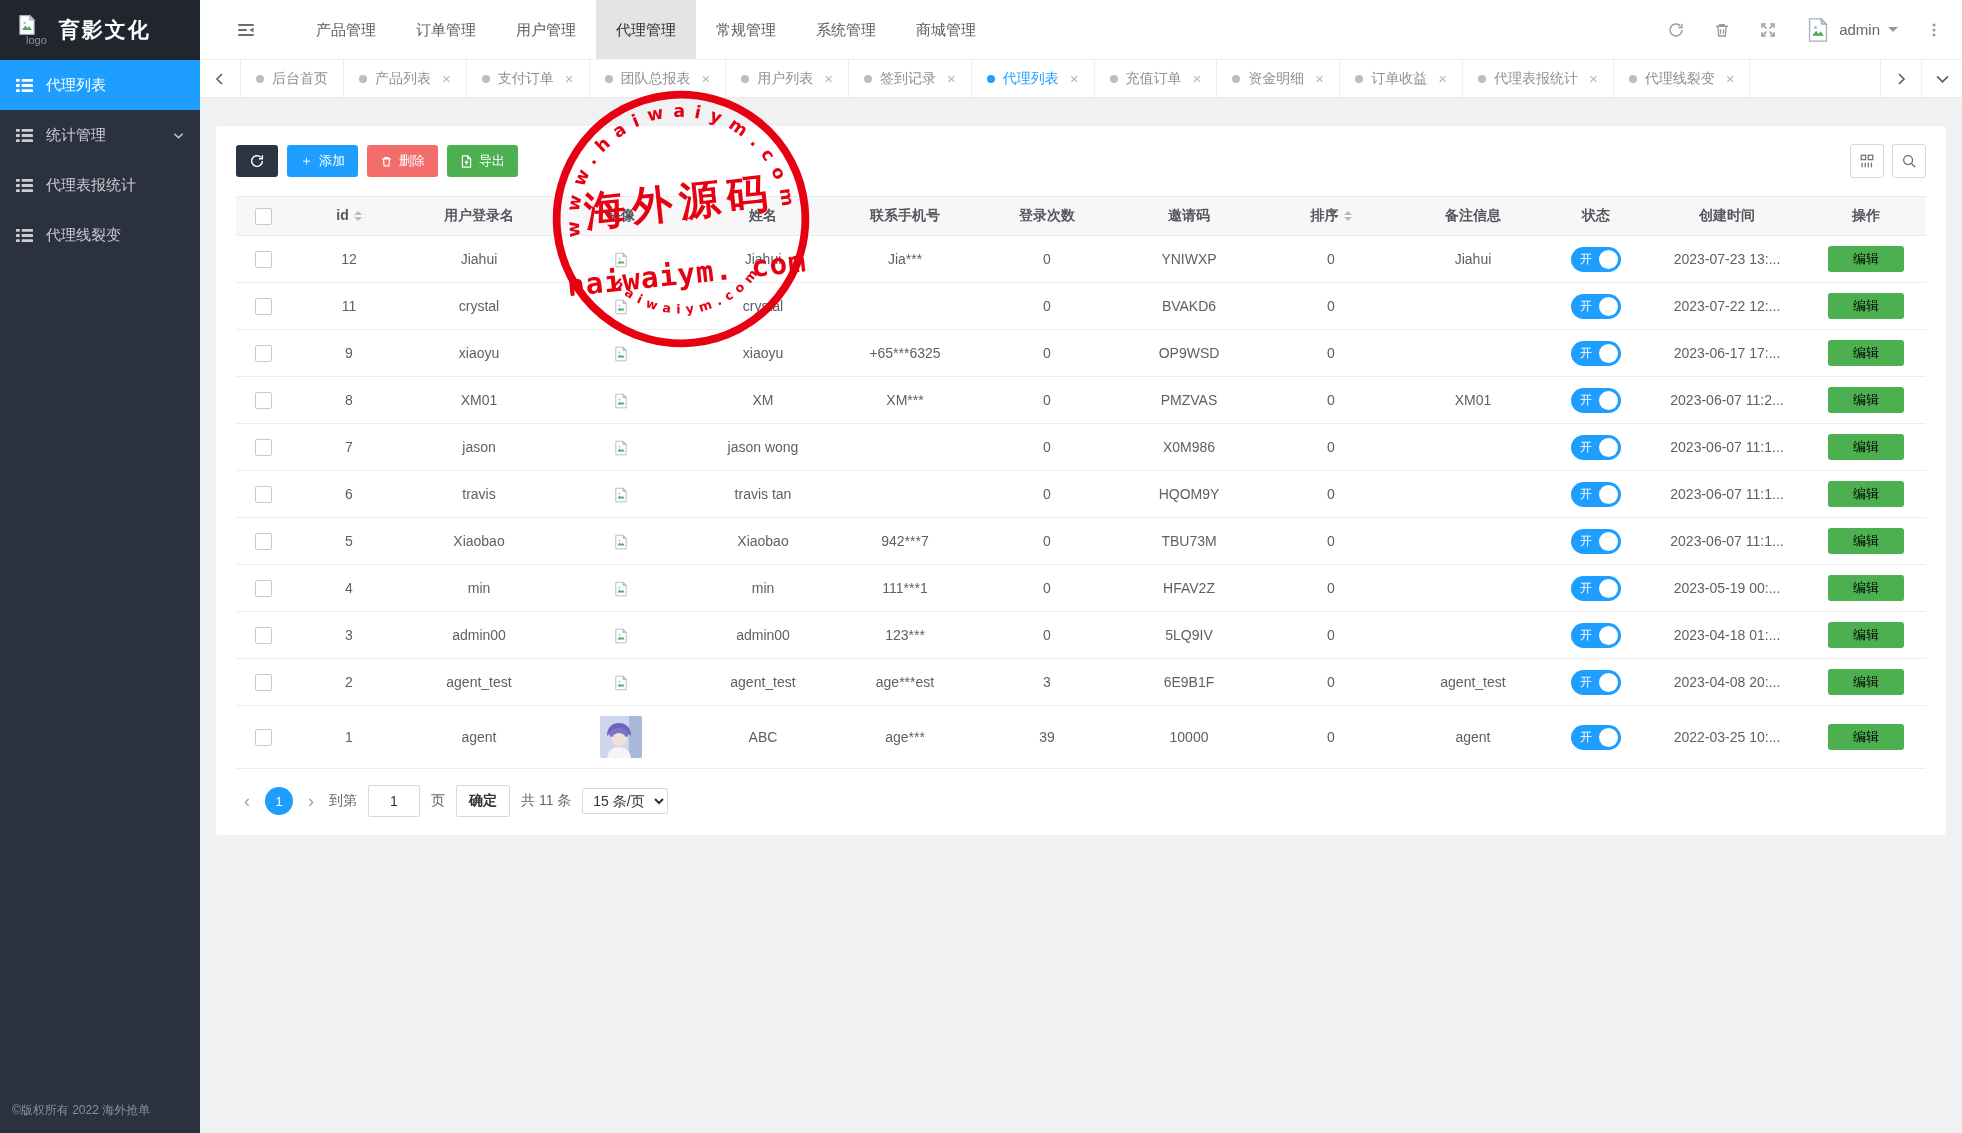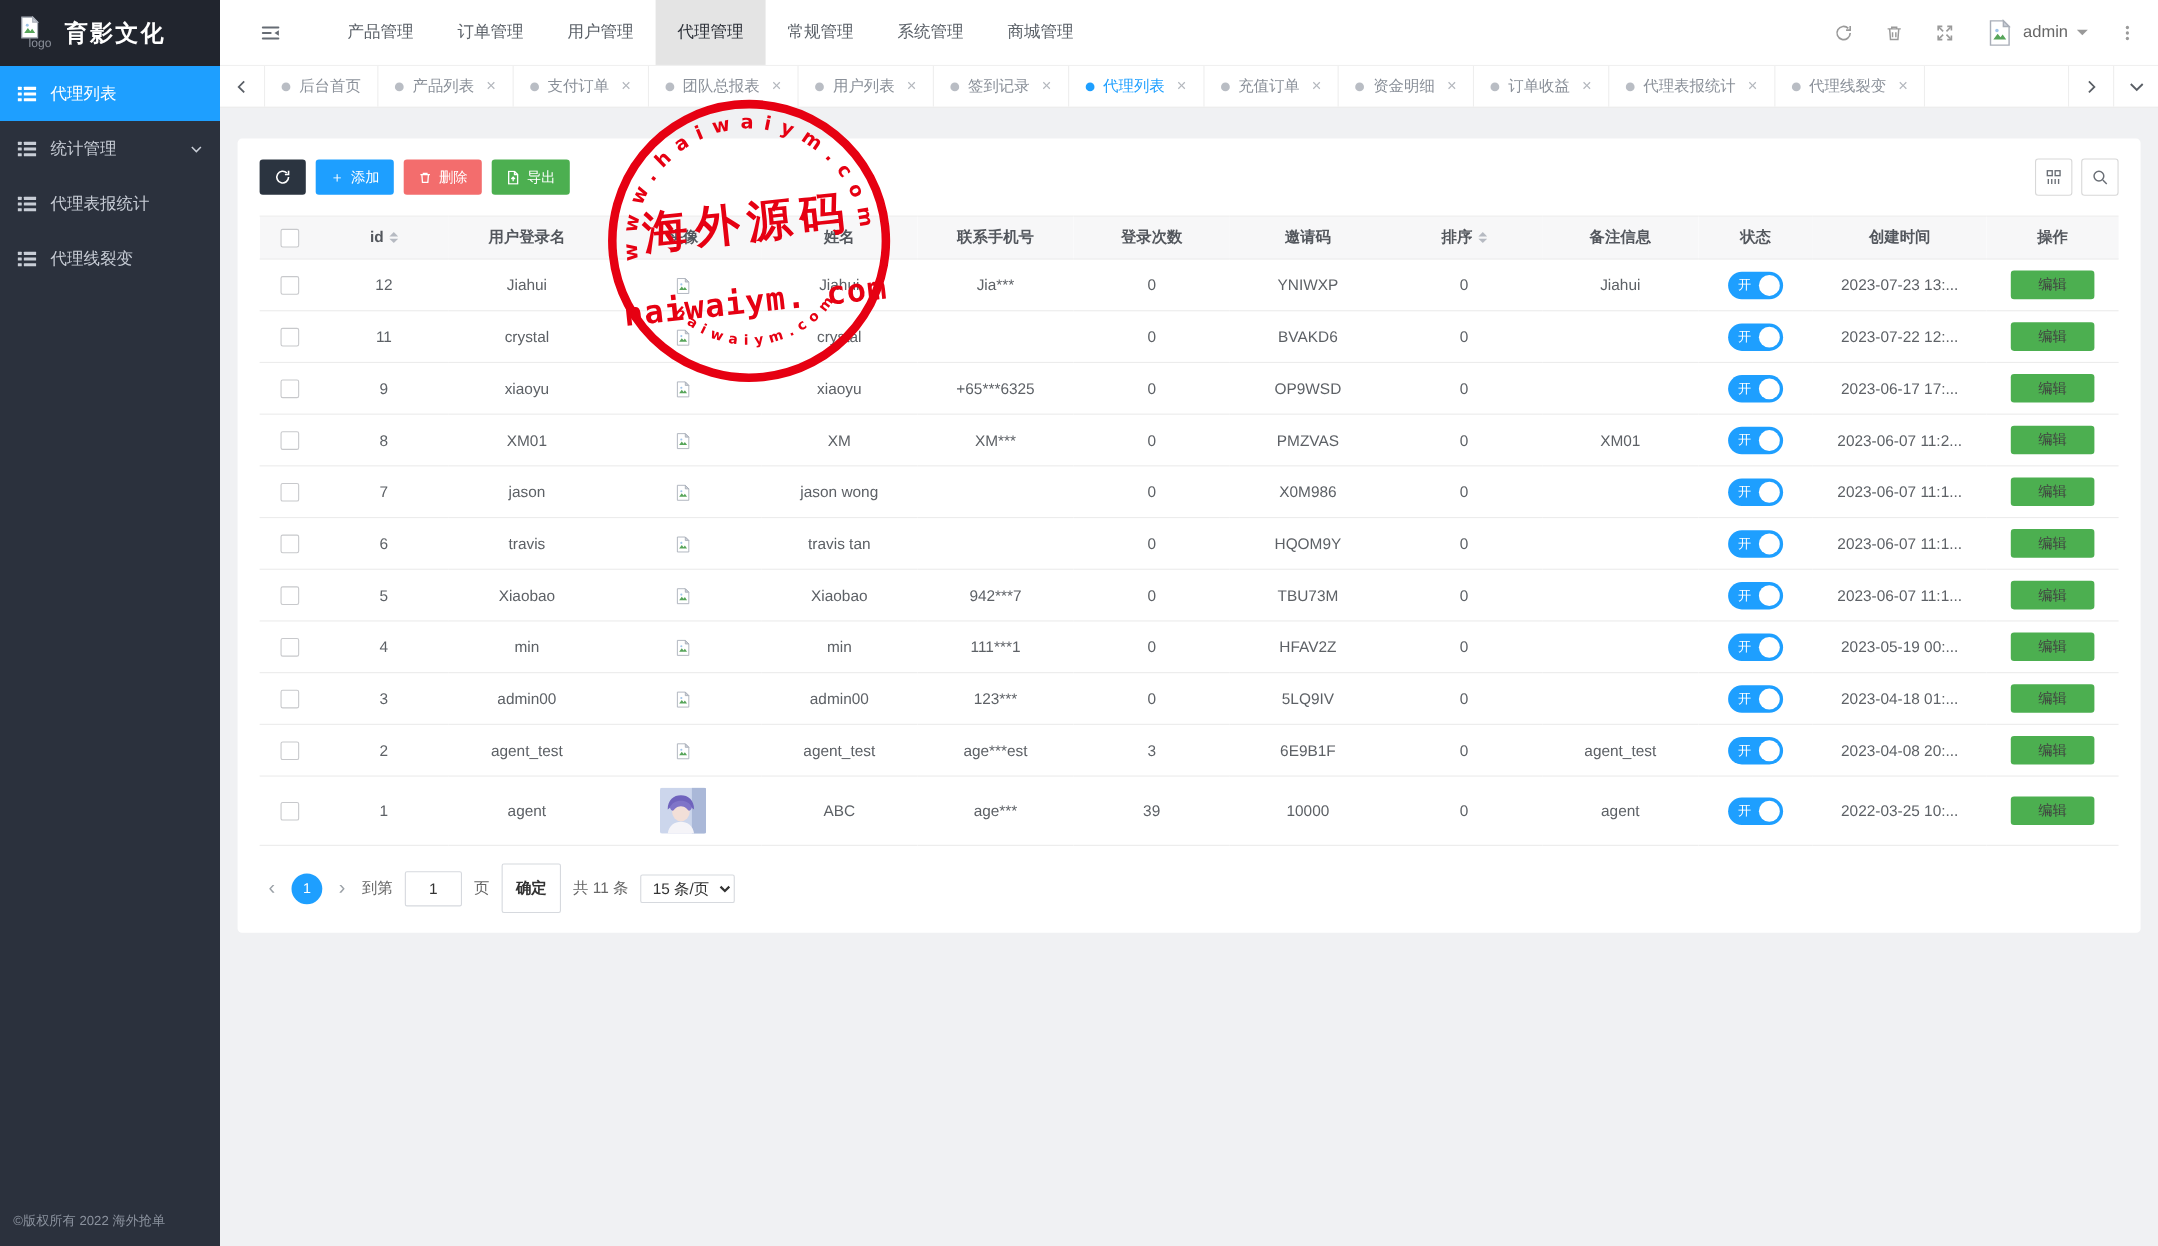--- a/index.html
+++ b/index.html
@@ -66,32 +66,32 @@
   .cbx{display:inline-block;width:15px;height:15px;border:1px solid #c8c9cc;border-radius:2px;
        background:#fff;vertical-align:middle;cursor:pointer;}
   .sort{display:inline-flex;flex-direction:column;margin-left:5px;vertical-align:middle;}
   .sort i{width:0;height:0;border:4px solid transparent;display:block;}
   .sort .up{border-bottom-color:#b6bac2;margin-bottom:2px;}
   .sort .dn{border-top-color:#b6bac2;}
   .toggle{display:inline-flex;align-items:center;width:50px;height:25px;background:#1e9fff;
           border-radius:13px;position:relative;cursor:pointer;}
   .t-on{color:#fff;font-size:12px;margin-left:9px;}
   .t-knob{position:absolute;right:3px;width:19px;height:19px;background:#fff;border-radius:50%;}
-  .btn-edit{background:#4caf50;color:#404040;border:none;border-radius:3px;font-size:13px;
+  .btn-edit{background:#4caf50;color:#000000;border:none;border-radius:3px;font-size:13px;
             padding:4px 25px;cursor:pointer;font-family:Liberation Sans, sans-serif;}
   .avatar-photo{display:inline-block;width:42px;height:42px;border-radius:2px;overflow:hidden;vertical-align:middle;}
   .bi{display:inline-flex;vertical-align:middle;}
   
   .pager{margin-top:16px;display:flex;align-items:center;gap:11px;font-size:14px;color:#666;padding-left:4px;}
   .pg-arrow{color:#9aa0a6;font-size:18px;cursor:pointer;padding:0 4px;}
   .pg-cur{width:28px;height:28px;border-radius:50%;background:#1e9fff;color:#fff;display:flex;
           align-items:center;justify-content:center;font-size:13px;cursor:pointer;}
   .pg-input{width:46px;height:28px;border:1px solid #d6d9de;border-radius:2px;text-align:center;
             font-size:14px;color:#333;font-family:inherit;}
-  .pg-btn{height:45px;padding:0 12px;border:1px solid #d6d9de;background:#fff;border-radius:2px;
+  .pg-btn{height:32px;padding:0 12px;border:1px solid #d6d9de;background:#fff;border-radius:2px;
           font-size:14px;color:#333;font-weight:bold;cursor:pointer;font-family:inherit;}
   .pg-select{height:26px;border:1px solid #d6d9de;border-radius:2px;font-size:14px;color:#333;
              background:#fff;padding:0 6px;font-family:inherit;}
   
   .stamp{position:absolute;left:545px;top:83px;width:272px;height:272px;z-index:40;pointer-events:none;}
   .stamp text{fill:var(--stamp,#e60012);}
   .stamp circle{stroke:var(--stamp,#e60012);}
 </style>
 </head>
 <body>

